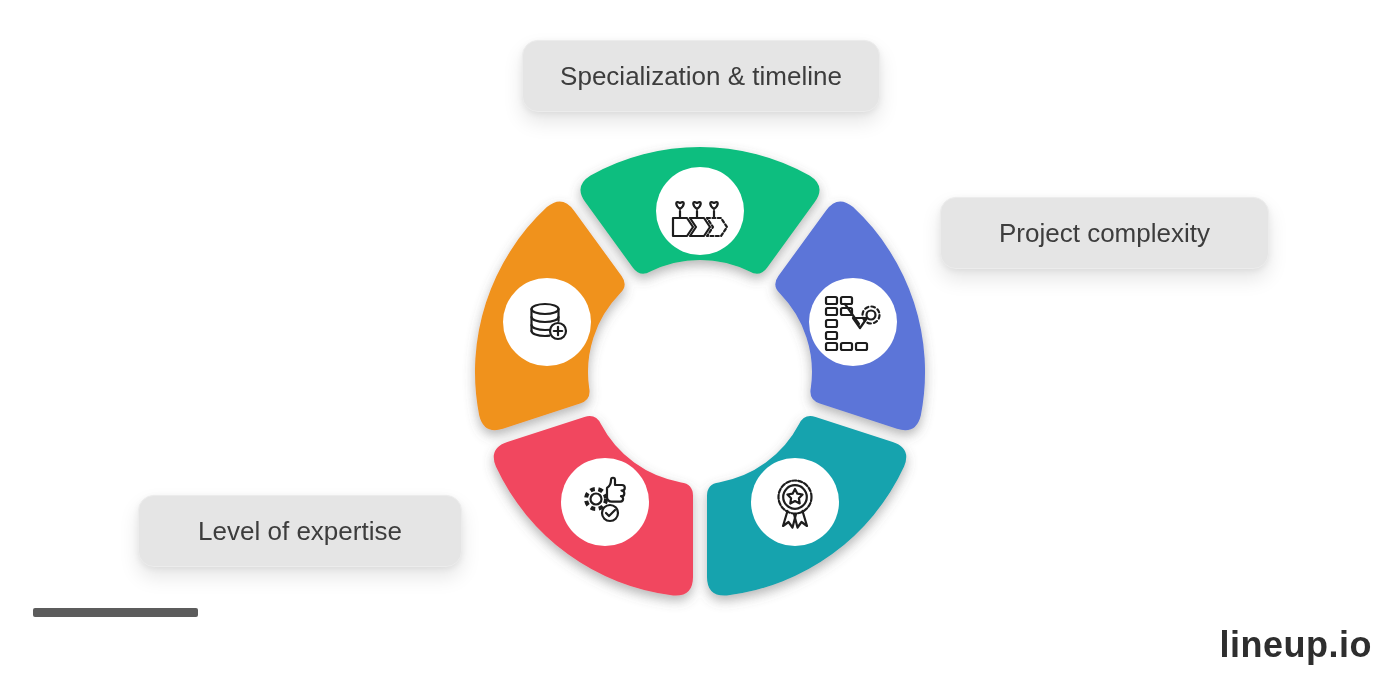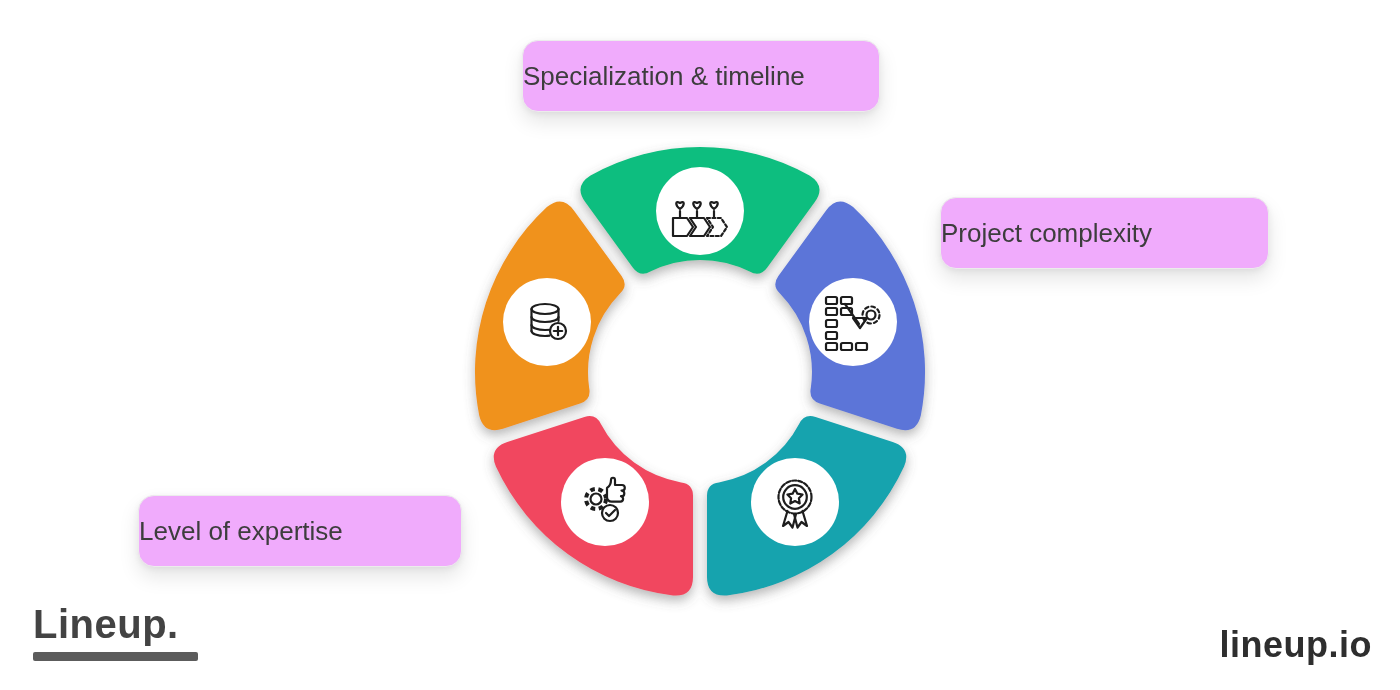--- a/index.html
+++ b/index.html
@@ -4,23 +4,23 @@
 <style>
   html,body{margin:0;padding:0;}
   body{
     width:1400px;height:690px;background:#ffffff;
     font-family:"Liberation Sans", sans-serif;
     -webkit-font-smoothing:antialiased;
   }
   .canvas{position:relative;width:1400px;height:690px;overflow:hidden;background:#ffffff;}
   .wheel-svg{position:absolute;left:0;top:0;}
   .card{
-    position:absolute;background:#f0abfc;border:1px solid #ececec;border-radius:16px;
+    position:absolute;background:#e5e5e5;border:1px solid #ececec;border-radius:16px;
     box-shadow:0 10px 20px rgba(0,0,0,0.10), 0 2px 6px rgba(0,0,0,0.06);
-    display:flex;align-items:center;justify-content:flex-start;
+    display:flex;align-items:center;justify-content:center;
     color:#3d3d3d;font-size:26px;font-weight:500;white-space:nowrap;
   }
   .card-top{left:522px;top:40px;width:356px;height:70px;}
   .card-left-top{left:138px;top:197px;width:322px;height:70px;}
   .card-right-top{left:940px;top:197px;width:327px;height:70px;}
   .card-left-bottom{left:138px;top:495px;width:322px;height:70px;}
   .card-right-bottom{left:940px;top:509px;width:327px;height:70px;}
   .logo{position:absolute;left:33px;top:602px;color:#434343;}
   .logo-text{font-size:40px;font-weight:bold;letter-spacing:0.5px;line-height:44px;}
   .logo-tagline-bar{margin-top:6px;width:165px;height:9px;background:#4a4a4a;border-radius:2px;opacity:0.9;}
@@ -129,21 +129,20 @@
     <span>Specialization &amp; timeline</span>
   </div>
   <div class="card card-right-top">
     <span>Project complexity</span>
   </div>
   <div class="card card-left-bottom">
     <span>Level of expertise</span>
   </div>
 
   <div class="logo">
-    <div class="logo-text">Lineup.</div>
     <div class="logo-tagline-bar"></div>
   </div>
 
   <div class="watermark">
     <span>lineup.io</span>
   </div>
 
 </div>
 
 </body></html>

